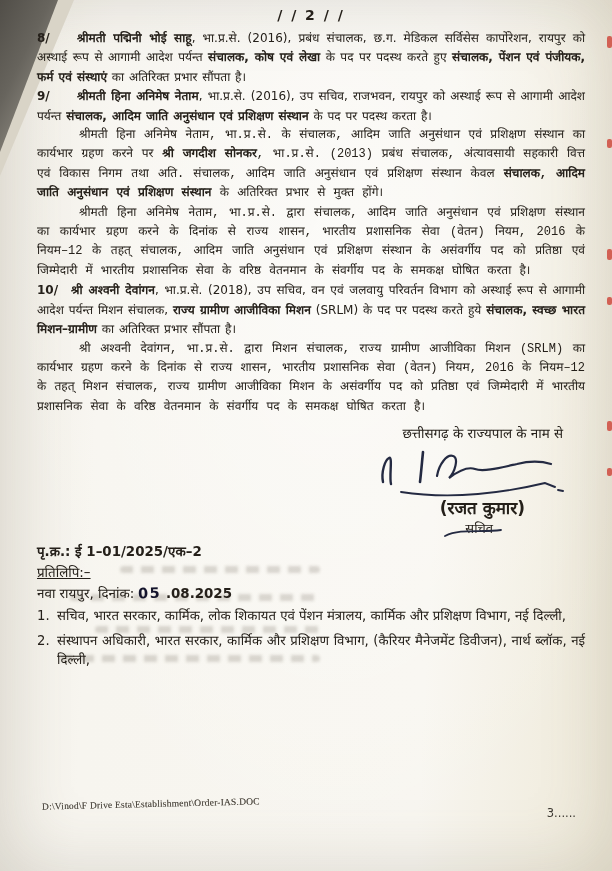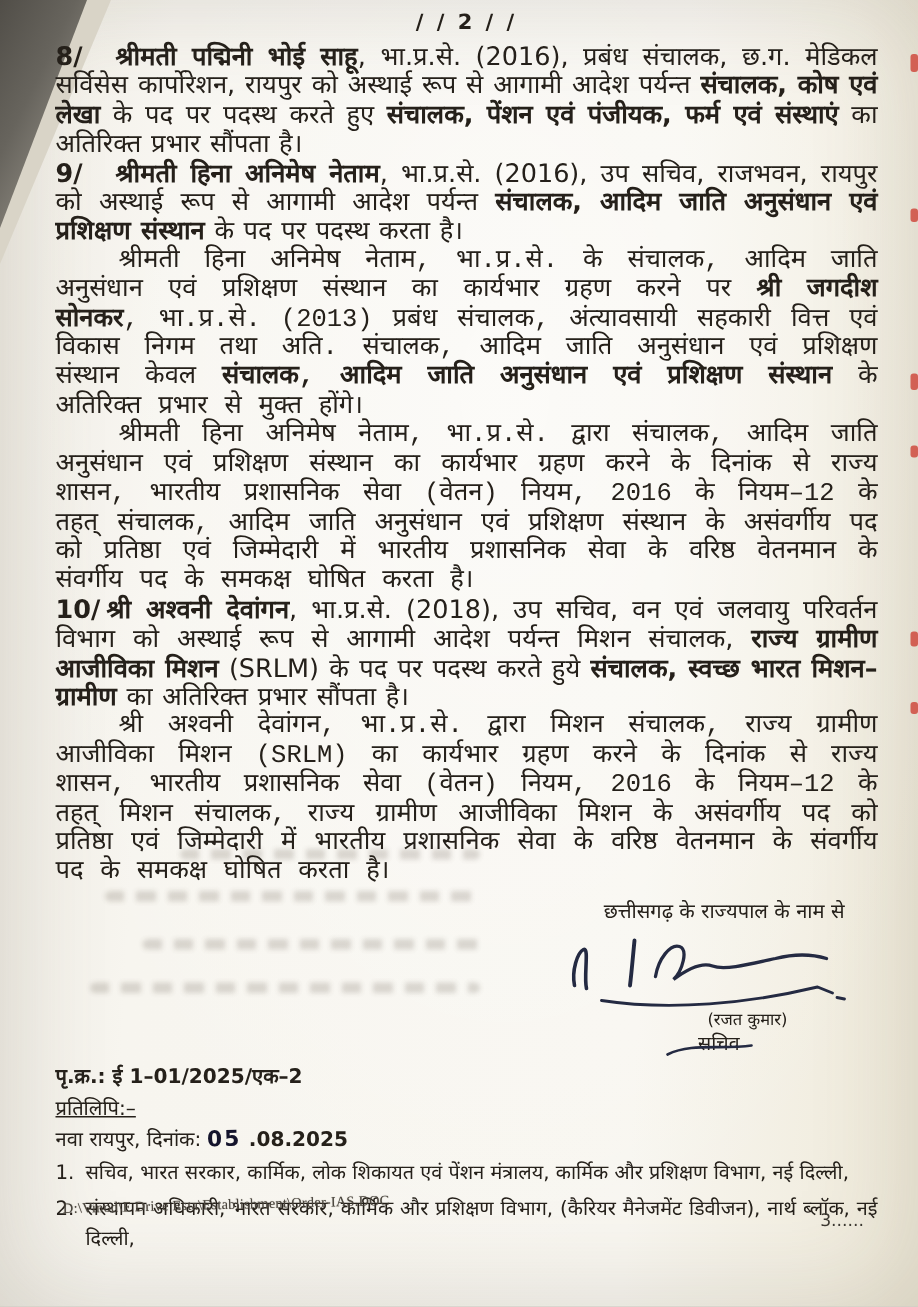--- a/index.html
+++ b/index.html
@@ -17,30 +17,30 @@
     clip-path:polygon(0 0,74px 0,0 176px);background:#d9d4c7;}
   .corner-dark{position:absolute;left:0;top:0;width:70px;height:152px;
     clip-path:polygon(0 0,58px 0,0 152px);
     background:linear-gradient(116deg,#514e48 0%,#67645d 35%,#8f8b82 68%,#bdb8ac 100%);}
   .edge-mark{position:absolute;right:0;width:5px;border-radius:2px;background:#cf4a3e;opacity:.85;}
   .bleed{position:absolute;height:7px;border-radius:4px;filter:blur(1.6px);opacity:.8;
     background:repeating-linear-gradient(90deg,rgba(105,95,82,.28) 0 13px,rgba(0,0,0,0) 13px 21px);}
   
   .content{position:absolute;left:37px;right:27px;top:7px;}
   .pagenum{text-align:center;font-weight:bold;font-size:14px;letter-spacing:2px;margin:0 0 6px 0;}
-  .para{font-size:17px;line-height:19.4px;text-align:justify;margin:0;word-spacing:1px;}
+  .para{font-size:12px;line-height:19.4px;text-align:justify;margin:0;word-spacing:1px;}
   .para.indent{text-indent:42px;font-family:Liberation Mono, monospace;}
   .pnum{display:inline-block;min-width:40px;font-weight:bold;}
   .b{font-weight:bold;}
   
   .signoff{margin-top:7px;display:flex;flex-direction:column;align-items:flex-end;}
   .so-lines{text-align:center;font-weight:normal;font-size:13.4px;line-height:20px;margin-right:22px;}
   .sigwrap{position:relative;margin:2px 18px -6px 0;width:200px;height:56px;}
   .sigwrap svg{position:absolute;left:0;top:0;}
-  .sig-name{font-weight:normal;font-size:11px;margin-right:60px;position:relative;z-index:2;}
+  .sig-name{font-weight:bold;font-size:17px;margin-right:60px;position:relative;z-index:2;}
   .sig-title{font-size:13px;margin-right:92px;position:relative;}
   .sig-title .strike{position:absolute;left:-22px;top:7px;}
   
   .row{display:flex;justify-content:space-between;align-items:flex-start;margin-top:4px;flex-direction:column;}
   .refcol{font-size:13.4px;line-height:21px;}
   .refno{font-weight:bold;}
   .copyto{font-weight:normal;text-decoration:underline;}
   .deptcol{text-align:right;font-size:13.4px;line-height:20px;}
   .hand{font-weight:bold;font-size:14.5px;letter-spacing:1.5px;color:#14142c;
     display:inline-block;transform:rotate(-2deg);}

